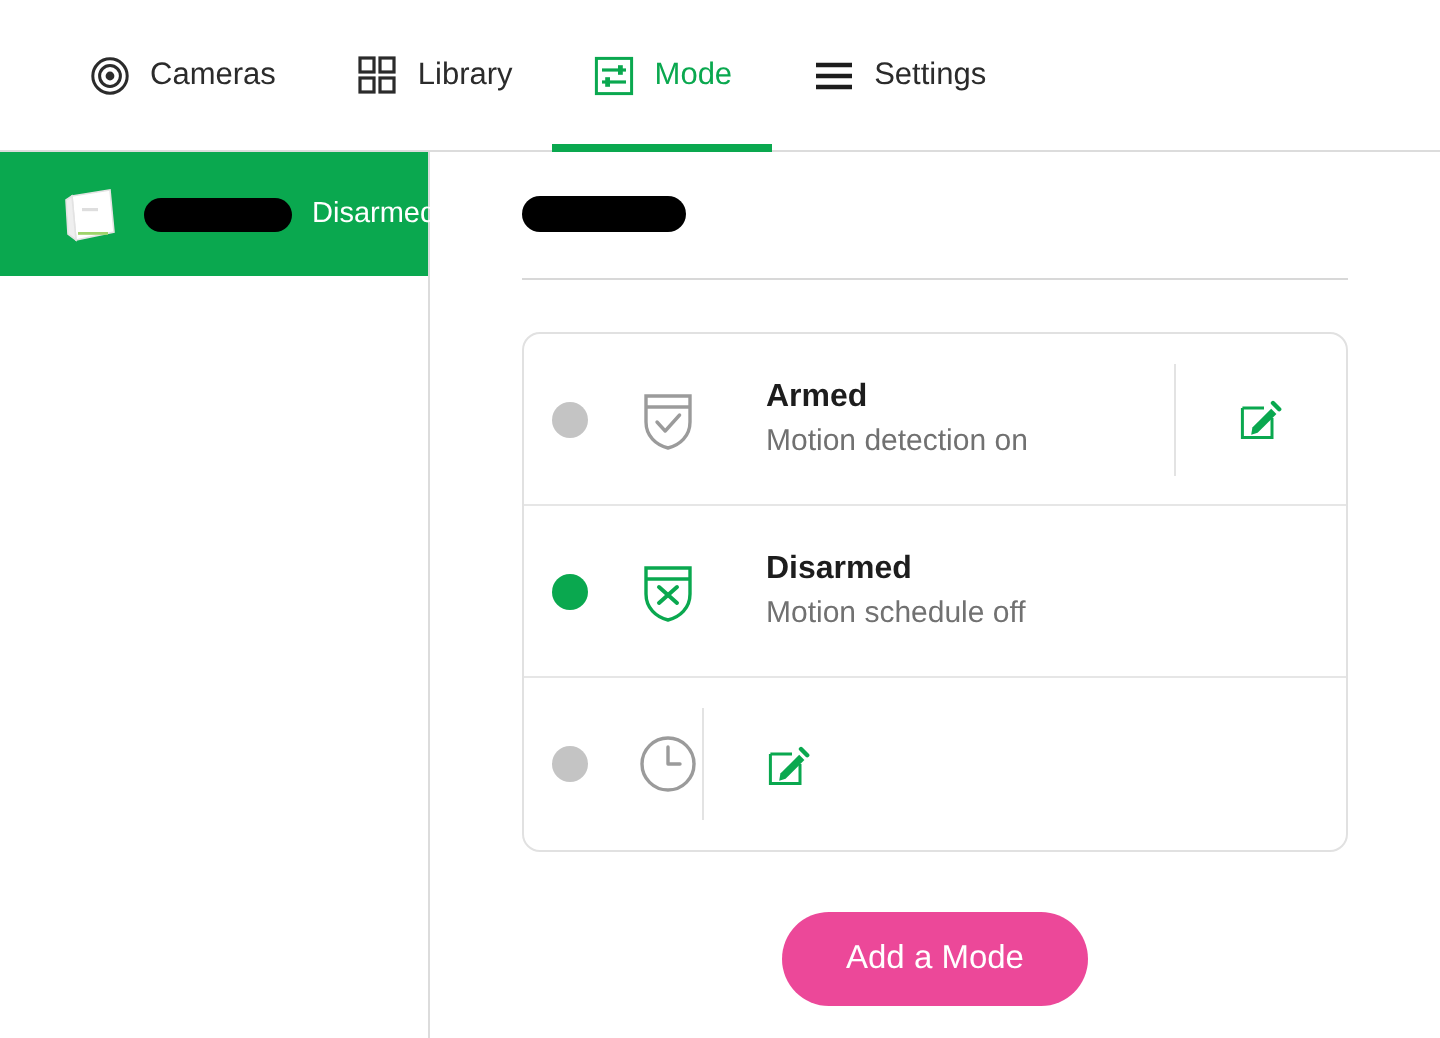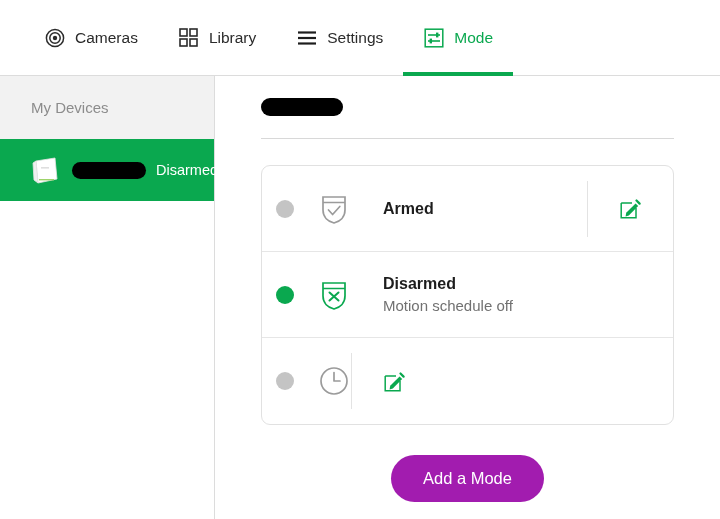--- a/index.html
+++ b/index.html
@@ -114,21 +114,21 @@
     width: 86px; flex: 0 0 86px; height: 56px;
     display: flex; align-items: center; justify-content: center;
     border-left: 1px solid #e3e3e3;
   }
   .mode-action.empty { border-left: none; }
   .edit-btn { width: 22px; height: 22px; cursor: pointer; display: flex; align-items: center; justify-content: center; }
 
   
   .add-wrap { display: flex; justify-content: center; margin-top: 30px; }
   .add-btn {
-    background: #a21caf; color: #ffffff;
+    background: #ec4899; color: #ffffff;
     border: none; border-radius: 24px;
     padding: 0 32px; height: 47px;
     font-size: 16.5px;
     font-family: "Liberation Sans", sans-serif;
     cursor: pointer;
   }
 </style>
 </head>
 <body>
 
@@ -153,54 +153,53 @@
       <div class="nav-item">
         <span class="nav-icon">
           <svg width="19" height="19" viewBox="0 0 19 19">
             <rect x="1" y="1" width="7" height="7" fill="none" stroke="#2b2b2b" stroke-width="1.6"></rect>
             <rect x="11" y="1" width="7" height="7" fill="none" stroke="#2b2b2b" stroke-width="1.6"></rect>
             <rect x="1" y="11" width="7" height="7" fill="none" stroke="#2b2b2b" stroke-width="1.6"></rect>
             <rect x="11" y="11" width="7" height="7" fill="none" stroke="#2b2b2b" stroke-width="1.6"></rect>
           </svg>
         </span>
         <span>Library</span>
-      </div>
-
-      <div class="nav-item">
-        <span class="nav-icon">
-          <svg width="20" height="16" viewBox="0 0 20 16">
-            <line x1="1" y1="2.5" x2="19" y2="2.5" stroke="#1d1d1d" stroke-width="2.2"></line>
-            <line x1="1" y1="8" x2="19" y2="8" stroke="#1d1d1d" stroke-width="2.2"></line>
-            <line x1="1" y1="13.5" x2="19" y2="13.5" stroke="#1d1d1d" stroke-width="2.2"></line>
-          </svg>
-        </span>
-        <span>Settings</span>
       </div>
 
       <div class="nav-item active">
         <span class="nav-icon">
           <svg width="20" height="20" viewBox="0 0 20 20">
             <rect x="1.2" y="1.2" width="17.6" height="17.6" fill="none" stroke="#0aa84f" stroke-width="1.5"></rect>
             <line x1="4" y1="7" x2="16" y2="7" stroke="#0aa84f" stroke-width="1.6"></line>
             <line x1="4" y1="13" x2="16" y2="13" stroke="#0aa84f" stroke-width="1.6"></line>
             <rect x="12" y="4.6" width="2.4" height="4.8" fill="#0aa84f"></rect>
             <rect x="5.6" y="10.6" width="2.4" height="4.8" fill="#0aa84f"></rect>
           </svg>
         </span>
         <span>Mode</span>
         <span class="underline"></span>
       </div>
 
+      <div class="nav-item">
+        <span class="nav-icon">
+          <svg width="20" height="16" viewBox="0 0 20 16">
+            <line x1="1" y1="2.5" x2="19" y2="2.5" stroke="#1d1d1d" stroke-width="2.2"></line>
+            <line x1="1" y1="8" x2="19" y2="8" stroke="#1d1d1d" stroke-width="2.2"></line>
+            <line x1="1" y1="13.5" x2="19" y2="13.5" stroke="#1d1d1d" stroke-width="2.2"></line>
+          </svg>
+        </span>
+        <span>Settings</span>
+      </div>
+
     </div>
   </div>
 
   <div class="body-area">
 
     <div class="sidebar">
-      <div class="sidebar-header">My Devices</div>
 
       <div class="device-row">
         <span class="device-icon">
           <svg width="34" height="34" viewBox="0 0 34 34">
             <polygon points="8,8 27,5 29,26 10,30" fill="#ffffff" stroke="#e3e3e3" stroke-width="0.8"></polygon>
             <polygon points="8,8 10,30 6,27 5,10" fill="#efefef" stroke="#e3e3e3" stroke-width="0.8"></polygon>
             <rect x="13" y="14" width="8" height="1.6" fill="#dedede"></rect>
             <rect x="11" y="26" width="15" height="1.4" fill="#9ed36a"></rect>
           </svg>
         </span>
@@ -224,20 +223,21 @@
           <span class="radio"></span>
           <span class="mode-icon">
             <svg width="30" height="32" viewBox="0 0 30 32">
               <path d="M4 4 H26 V17 C26 24, 21 28.5, 15 30 C9 28.5, 4 24, 4 17 Z" fill="none" stroke="#9b9b9b" stroke-width="1.7"></path>
               <line x1="4" y1="9.5" x2="26" y2="9.5" stroke="#9b9b9b" stroke-width="1.7"></line>
               <polyline points="9.5,17 13.6,21.5 20.8,13.5" fill="none" stroke="#9b9b9b" stroke-width="1.7" stroke-linecap="round" stroke-linejoin="round"></polyline>
             </svg>
           </span>
           <span class="mode-text">
             <span class="mode-title">Armed</span><br>
+            <span class="mode-sub">Motion detection on</span>
           </span>
           <span class="mode-action">
             <span class="edit-btn">
               <svg width="21" height="21" viewBox="0 0 21 21">
                 <path d="M1.2 5 H12 M1.2 5 V19.8 H16 V10" fill="none" stroke="#0aa84f" stroke-width="1.5"></path>
                 <path d="M6.2 14.8 L15.6 5.4 L18.2 8 L8.8 17.4 L5.6 18.4 Z" fill="#0aa84f"></path>
                 <path d="M16.5 2.5 L19.6 5.6" stroke="#0aa84f" stroke-width="2.2" stroke-linecap="round"></path>
               </svg>
             </span>
           </span>

